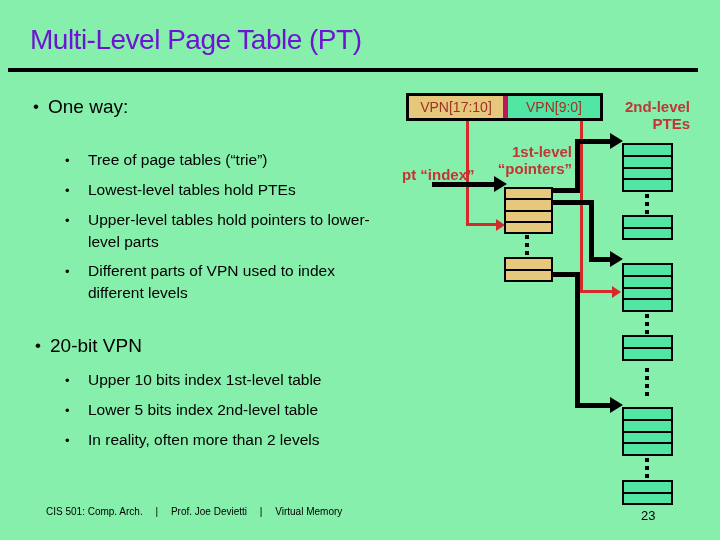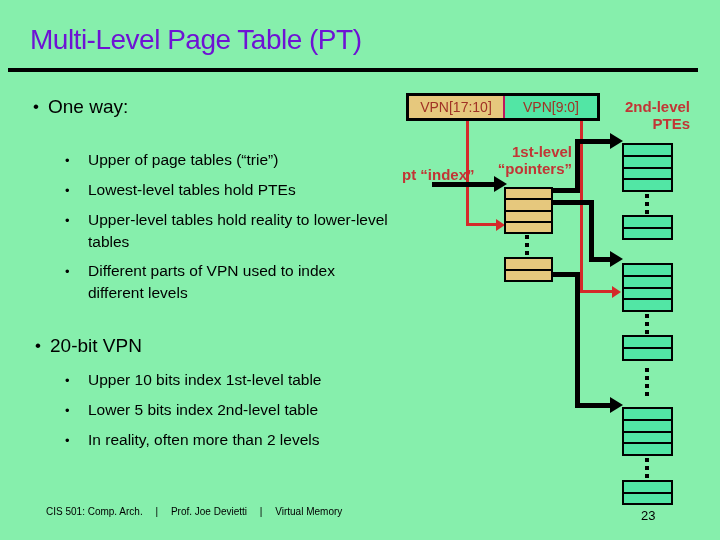--- a/index.html
+++ b/index.html
@@ -16,21 +16,21 @@
   .l1 .dot{width:15px;flex:none;font-size:17px;}
   .l1-sub{position:absolute;font-size:19px;font-weight:bold;color:var(--accent-red);white-space:nowrap;}
   .list{position:absolute;}
   .li2{display:flex;font-size:15.5px;line-height:22px;margin-bottom:7px;}
   .li2 .dot{width:23px;flex:none;font-size:13px;padding-top:1px;}
   
   .vpn-bar{position:absolute;left:406px;top:93px;display:flex;border:3px solid #000;}
   .vpn-cell{height:22px;line-height:22px;text-align:center;font-size:14px;
             color:var(--vpn-text-red);white-space:nowrap;}
   .vpn-hi{width:94px;background:var(--tan-fill);}
-  .vpn-lo{width:92px;background:var(--green-fill);border-left:2px solid #be185d;}
+  .vpn-lo{width:92px;background:var(--green-fill);border-left:5px solid #be185d;}
   .dlabel{position:absolute;font-size:15px;font-weight:bold;color:var(--label-red);
           text-align:right;line-height:17px;white-space:nowrap;}
   .ptable{position:absolute;border:2px solid #000;display:flex;flex-direction:column;box-sizing:border-box;}
   .ptable .row{flex:1;border-top:2px solid #000;}
   .ptable .row:first-child{border-top:none;}
   .tan .row{background:var(--tan-fill);}
   .green .row{background:var(--green-fill);}
   .dotline{position:absolute;width:4px;
            background:repeating-linear-gradient(to bottom,#000 0 4px,transparent 4px 8px);}
   .bseg{position:absolute;background:#000;}
@@ -53,29 +53,29 @@
   <div class="title-rule"></div>
 
   <div class="l1" style="left:33px;top:96px;">
     <span class="dot">•</span>
     <span>One way:</span>
   </div>
 
   <div class="list" style="left:65px;top:149px;width:330px;">
     <div class="li2">
       <span class="dot">•</span>
-      <span>Upper of page tables (“trie”)</span>
+      <span>Tree of page tables (“trie”)</span>
     </div>
     <div class="li2">
       <span class="dot">•</span>
       <span>Lowest-level tables hold PTEs</span>
     </div>
     <div class="li2">
       <span class="dot">•</span>
-      <span>Upper-level tables hold reality to lower-level tables</span>
+      <span>Upper-level tables hold pointers to lower-level parts</span>
     </div>
     <div class="li2">
       <span class="dot">•</span>
       <span>Different parts of VPN used to index different levels</span>
     </div>
   </div>
 
   <div class="l1" style="left:35px;top:335px;">
     <span class="dot">•</span>
     <span>20-bit VPN</span>

